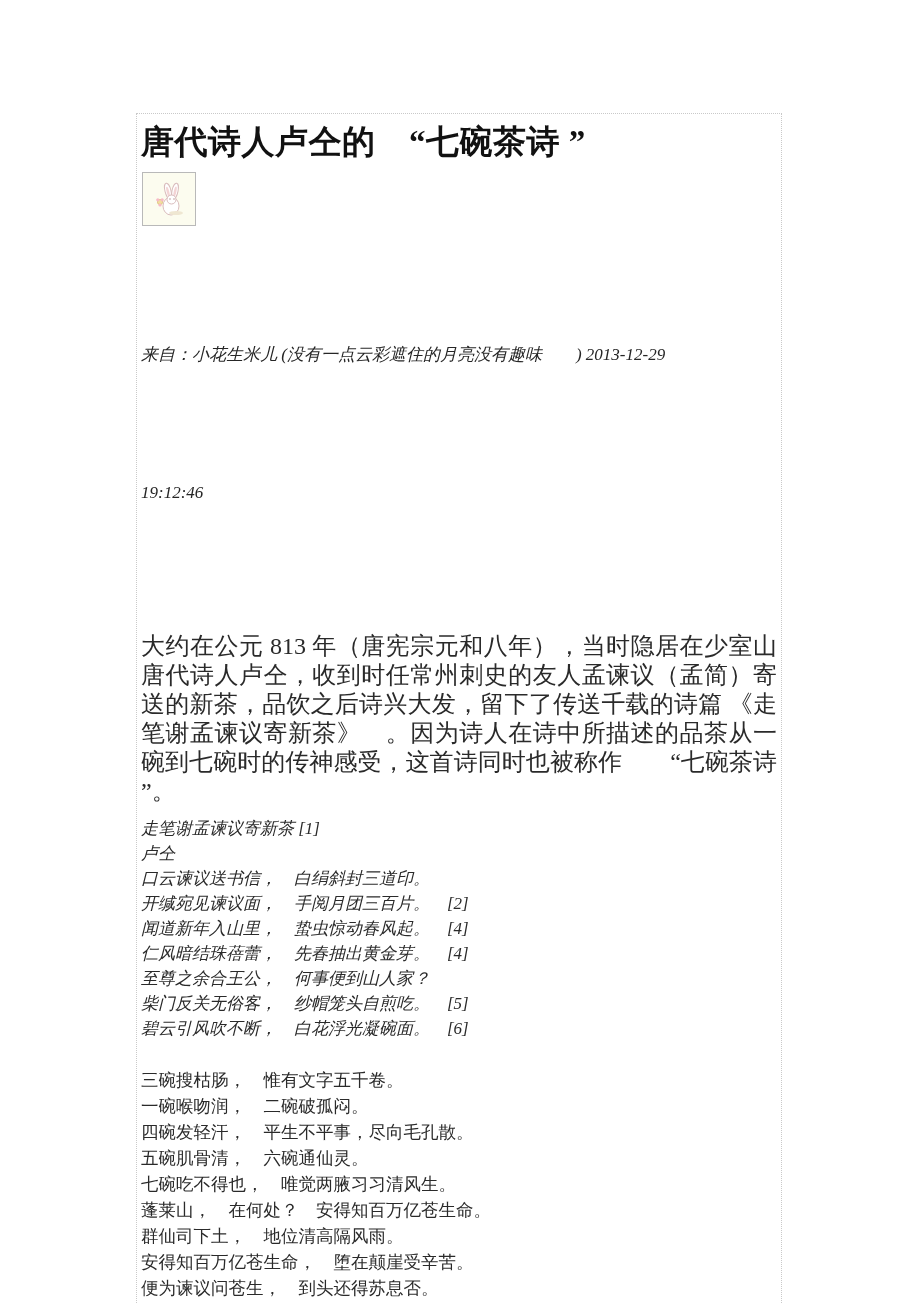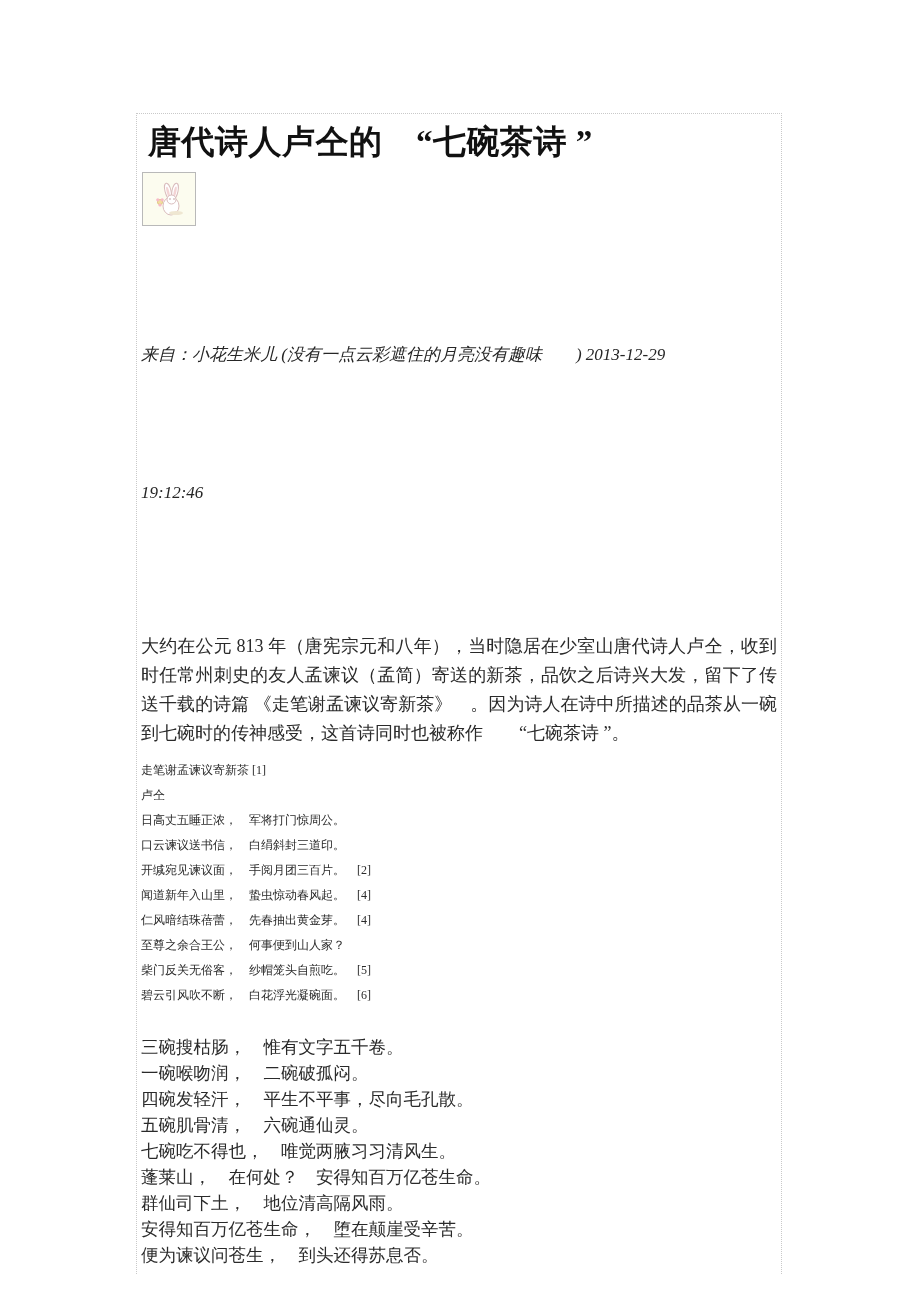--- a/index.html
+++ b/index.html
@@ -21,21 +21,21 @@
     top: 113px;
     width: 646px;
     min-height: 1070px;
     box-sizing: border-box;
     border: 1px dotted #c9c9c9;
     border-bottom: none;
     padding: 2px 4px 6px 4px;
     background: #ffffff;
   }
   .doc-title {
-    margin: 6px 0 0 7px;
+    margin: 6px 0 0 0;
     font-size: 33px;
     line-height: 40px;
     font-weight: 700;
     color: #111111;
     letter-spacing: 0.5px;
     white-space: pre-wrap;
   }
   .thumb {
     margin: 10px 0 0 1px;
     width: 54px;
@@ -50,33 +50,34 @@
   .source-block {
     margin-top: 14px;
     font-size: 17px;
     line-height: 46px;
     color: #262626;
     white-space: pre-wrap;
     font-style: italic;
   }
   .intro {
     margin: 24px 0 0 0;
-    font-size: 18px;
+    font-size: 24px;
     line-height: 29px;
     text-align: justify;
     color: #2a2a2a;
     white-space: pre-wrap;
   }
   .poem1 {
     margin-top: 10px;
   }
   .poem1 .line {
-    font-size: 12px;
+    font-size: 17px;
     line-height: 25px;
     white-space: pre-wrap;
+    font-style: italic;
   }
   .poem2 {
     margin-top: 26px;
   }
   .poem2 .line {
     font-size: 17.5px;
     line-height: 26px;
     white-space: pre-wrap;
   }
 </style>
@@ -111,21 +112,20 @@
   <div class="source-block">
     <div>来自：小花生米儿 (没有一点云彩遮住的月亮没有趣味　　) 2013-12-29</div>
     <div>19:12:46</div>
   </div>
 
   <p class="intro">大约在公元 813 年（唐宪宗元和八年），当时隐居在少室山唐代诗人卢仝，收到时任常州刺史的友人孟谏议（孟简）寄送的新茶，品饮之后诗兴大发，留下了传送千载的诗篇 《走笔谢孟谏议寄新茶》　。因为诗人在诗中所描述的品茶从一碗到七碗时的传神感受，这首诗同时也被称作　　“七碗茶诗 ”。</p>
 
   <div class="poem1">
     <div class="line">走笔谢孟谏议寄新茶 [1]</div>
     <div class="line">卢仝</div>
-    <div class="line">日高丈五睡正浓，　军将打门惊周公。</div>
     <div class="line">口云谏议送书信，　白绢斜封三道印。</div>
     <div class="line">开缄宛见谏议面，　手阅月团三百片。　[2]</div>
     <div class="line">闻道新年入山里，　蛰虫惊动春风起。　[4]</div>
     <div class="line">仁风暗结珠蓓蕾，　先春抽出黄金芽。　[4]</div>
     <div class="line">至尊之余合王公，　何事便到山人家？</div>
     <div class="line">柴门反关无俗客，　纱帽笼头自煎吃。　[5]</div>
     <div class="line">碧云引风吹不断，　白花浮光凝碗面。　[6]</div>
   </div>
 
   <div class="poem2">

